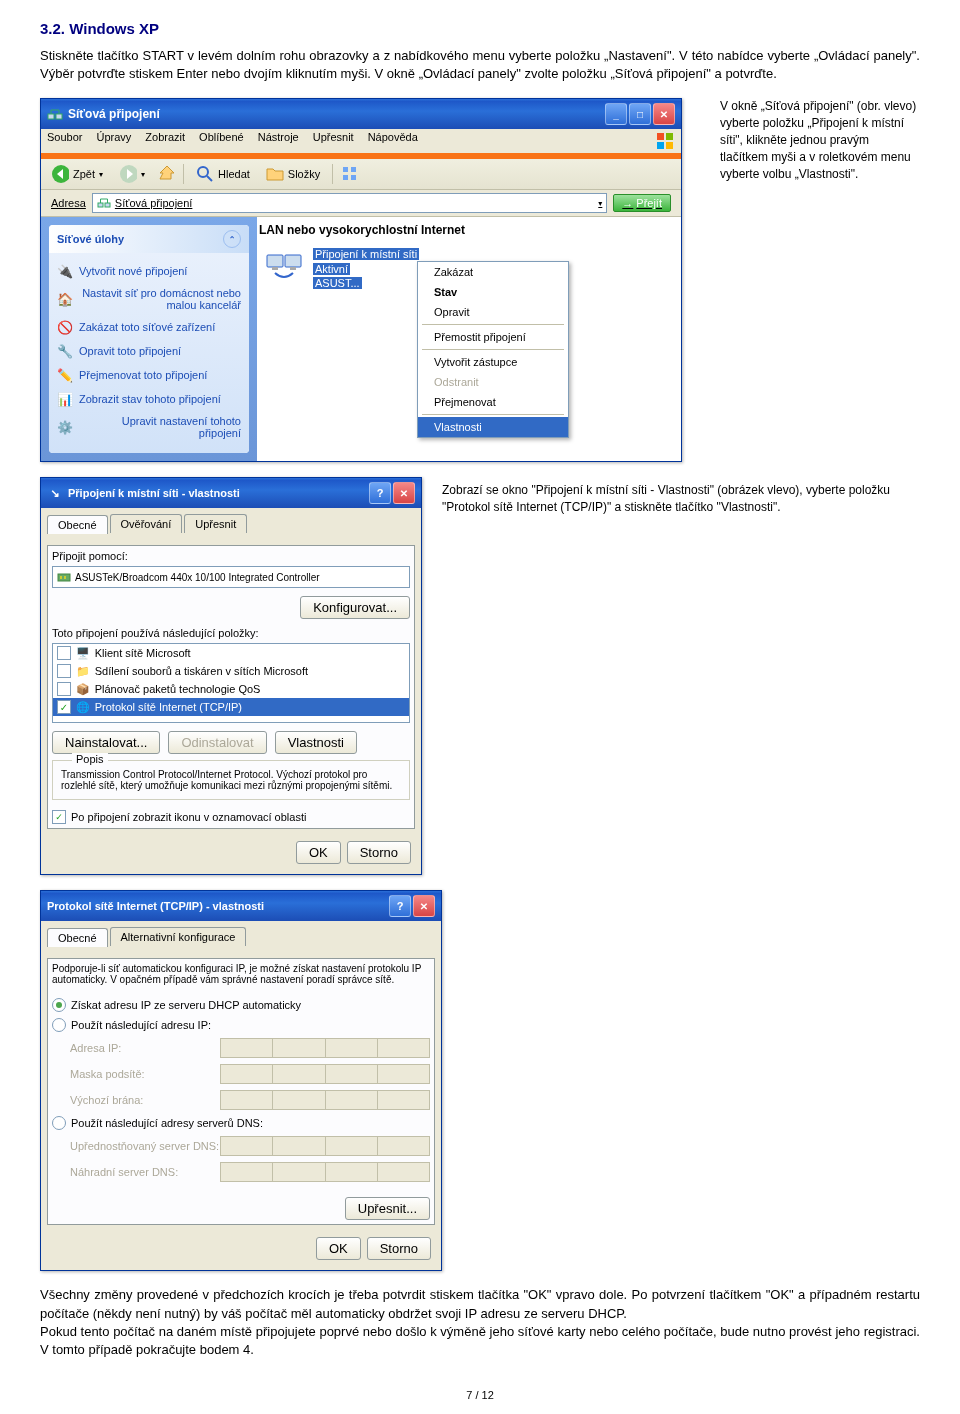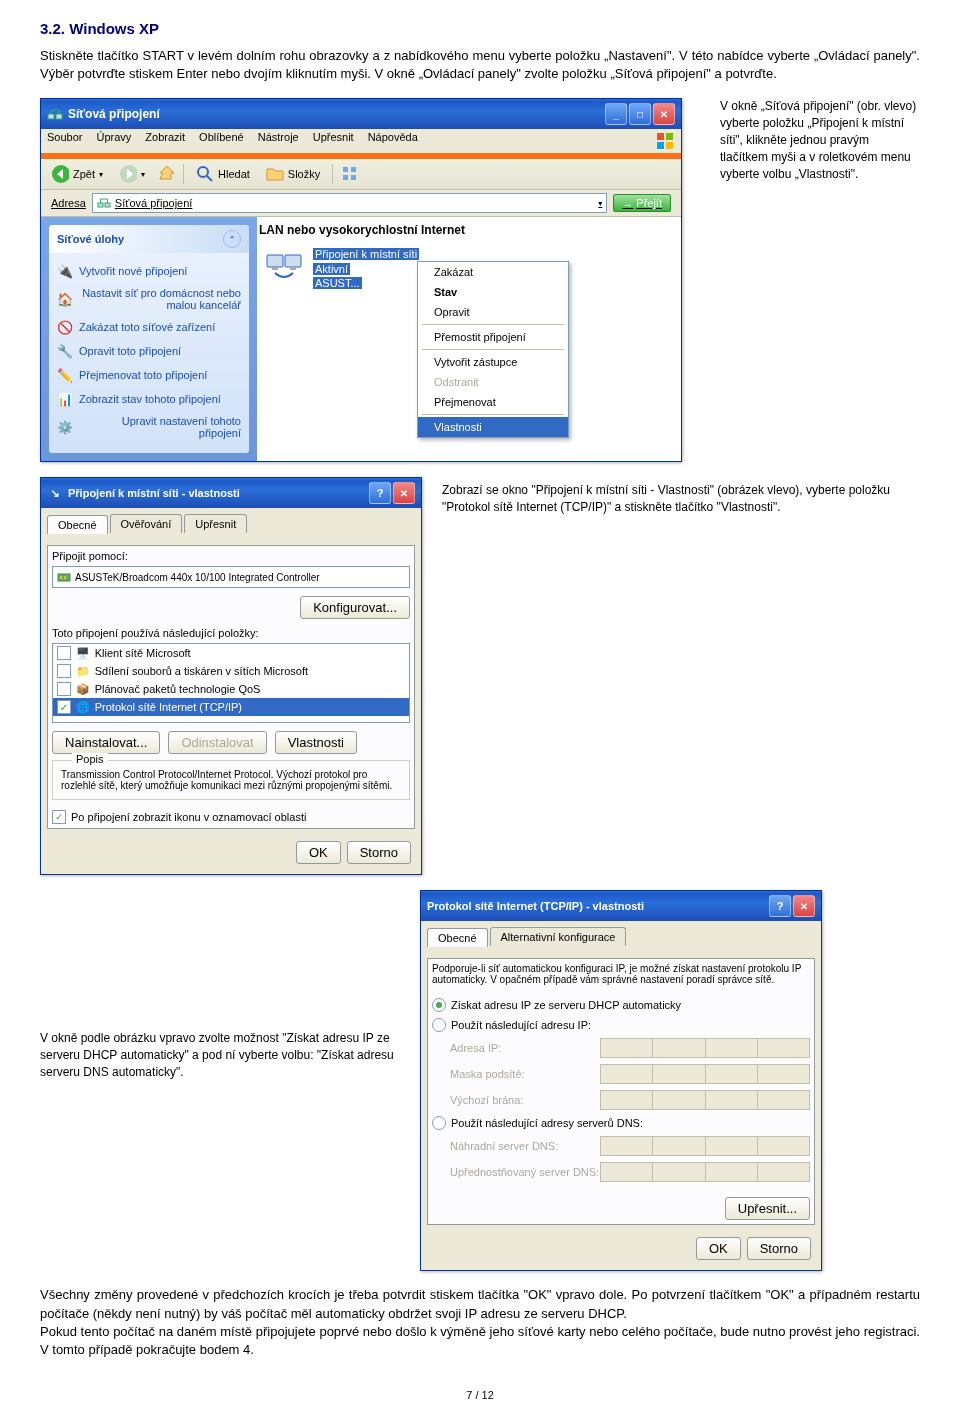--- a/index.html
+++ b/index.html
@@ -579,21 +579,20 @@
     <div class="dlg-buttons">
       <div class="xp-btn">OK</div>
       <div class="xp-btn">Storno</div>
     </div>
   </div>
 
   <div class="mid-text">Zobrazí se okno "Připojení k místní síti - Vlastnosti" (obrázek vlevo), vyberte  položku "Protokol sítě Internet (TCP/IP)"  a stiskněte tlačítko "Vlastnosti".</div>
 </div>
 
 <div class="figure-row">
-  <div class="side-text" style="flex:0 0 360px;padding-top:140px;">V okně podle obrázku vpravo zvolte možnost "Získat adresu IP ze serveru DHCP automaticky" a pod ní vyberte volbu: "Získat adresu serveru DNS automaticky".</div>
 
   <div class="dlg" style="width:400px;">
     <div class="xp-titlebar">
       <span class="title-text">Protokol sítě Internet (TCP/IP) - vlastnosti</span>
       <div class="win-btns">
         <div class="help-btn">?</div>
         <div class="win-btn close">✕</div>
       </div>
     </div>
     <div class="tab-strip">
@@ -640,30 +639,30 @@
             </div>
           </div>
       </div>
 
       <div class="field-row">
         <span class="radio"></span>
         <span>Použít následující adresy serverů DNS:</span>
       </div>
       <div style="padding-left:18px;">
         <div class="field-row">
+            <span class="lbl disabled">Upřednostňovaný server DNS:</span>
+            <div class="dotted-input">
+              <span></span>
+              <span></span>
+              <span></span>
+              <span></span>
+            </div>
+          </div>
+        <div class="field-row">
             <span class="lbl disabled">Náhradní server DNS:</span>
-            <div class="dotted-input">
-              <span></span>
-              <span></span>
-              <span></span>
-              <span></span>
-            </div>
-          </div>
-        <div class="field-row">
-            <span class="lbl disabled">Upřednostňovaný server DNS:</span>
             <div class="dotted-input">
               <span></span>
               <span></span>
               <span></span>
               <span></span>
             </div>
           </div>
       </div>
 
       <div class="ctrl-row" style="justify-content:flex-end;margin-top:12px;">

